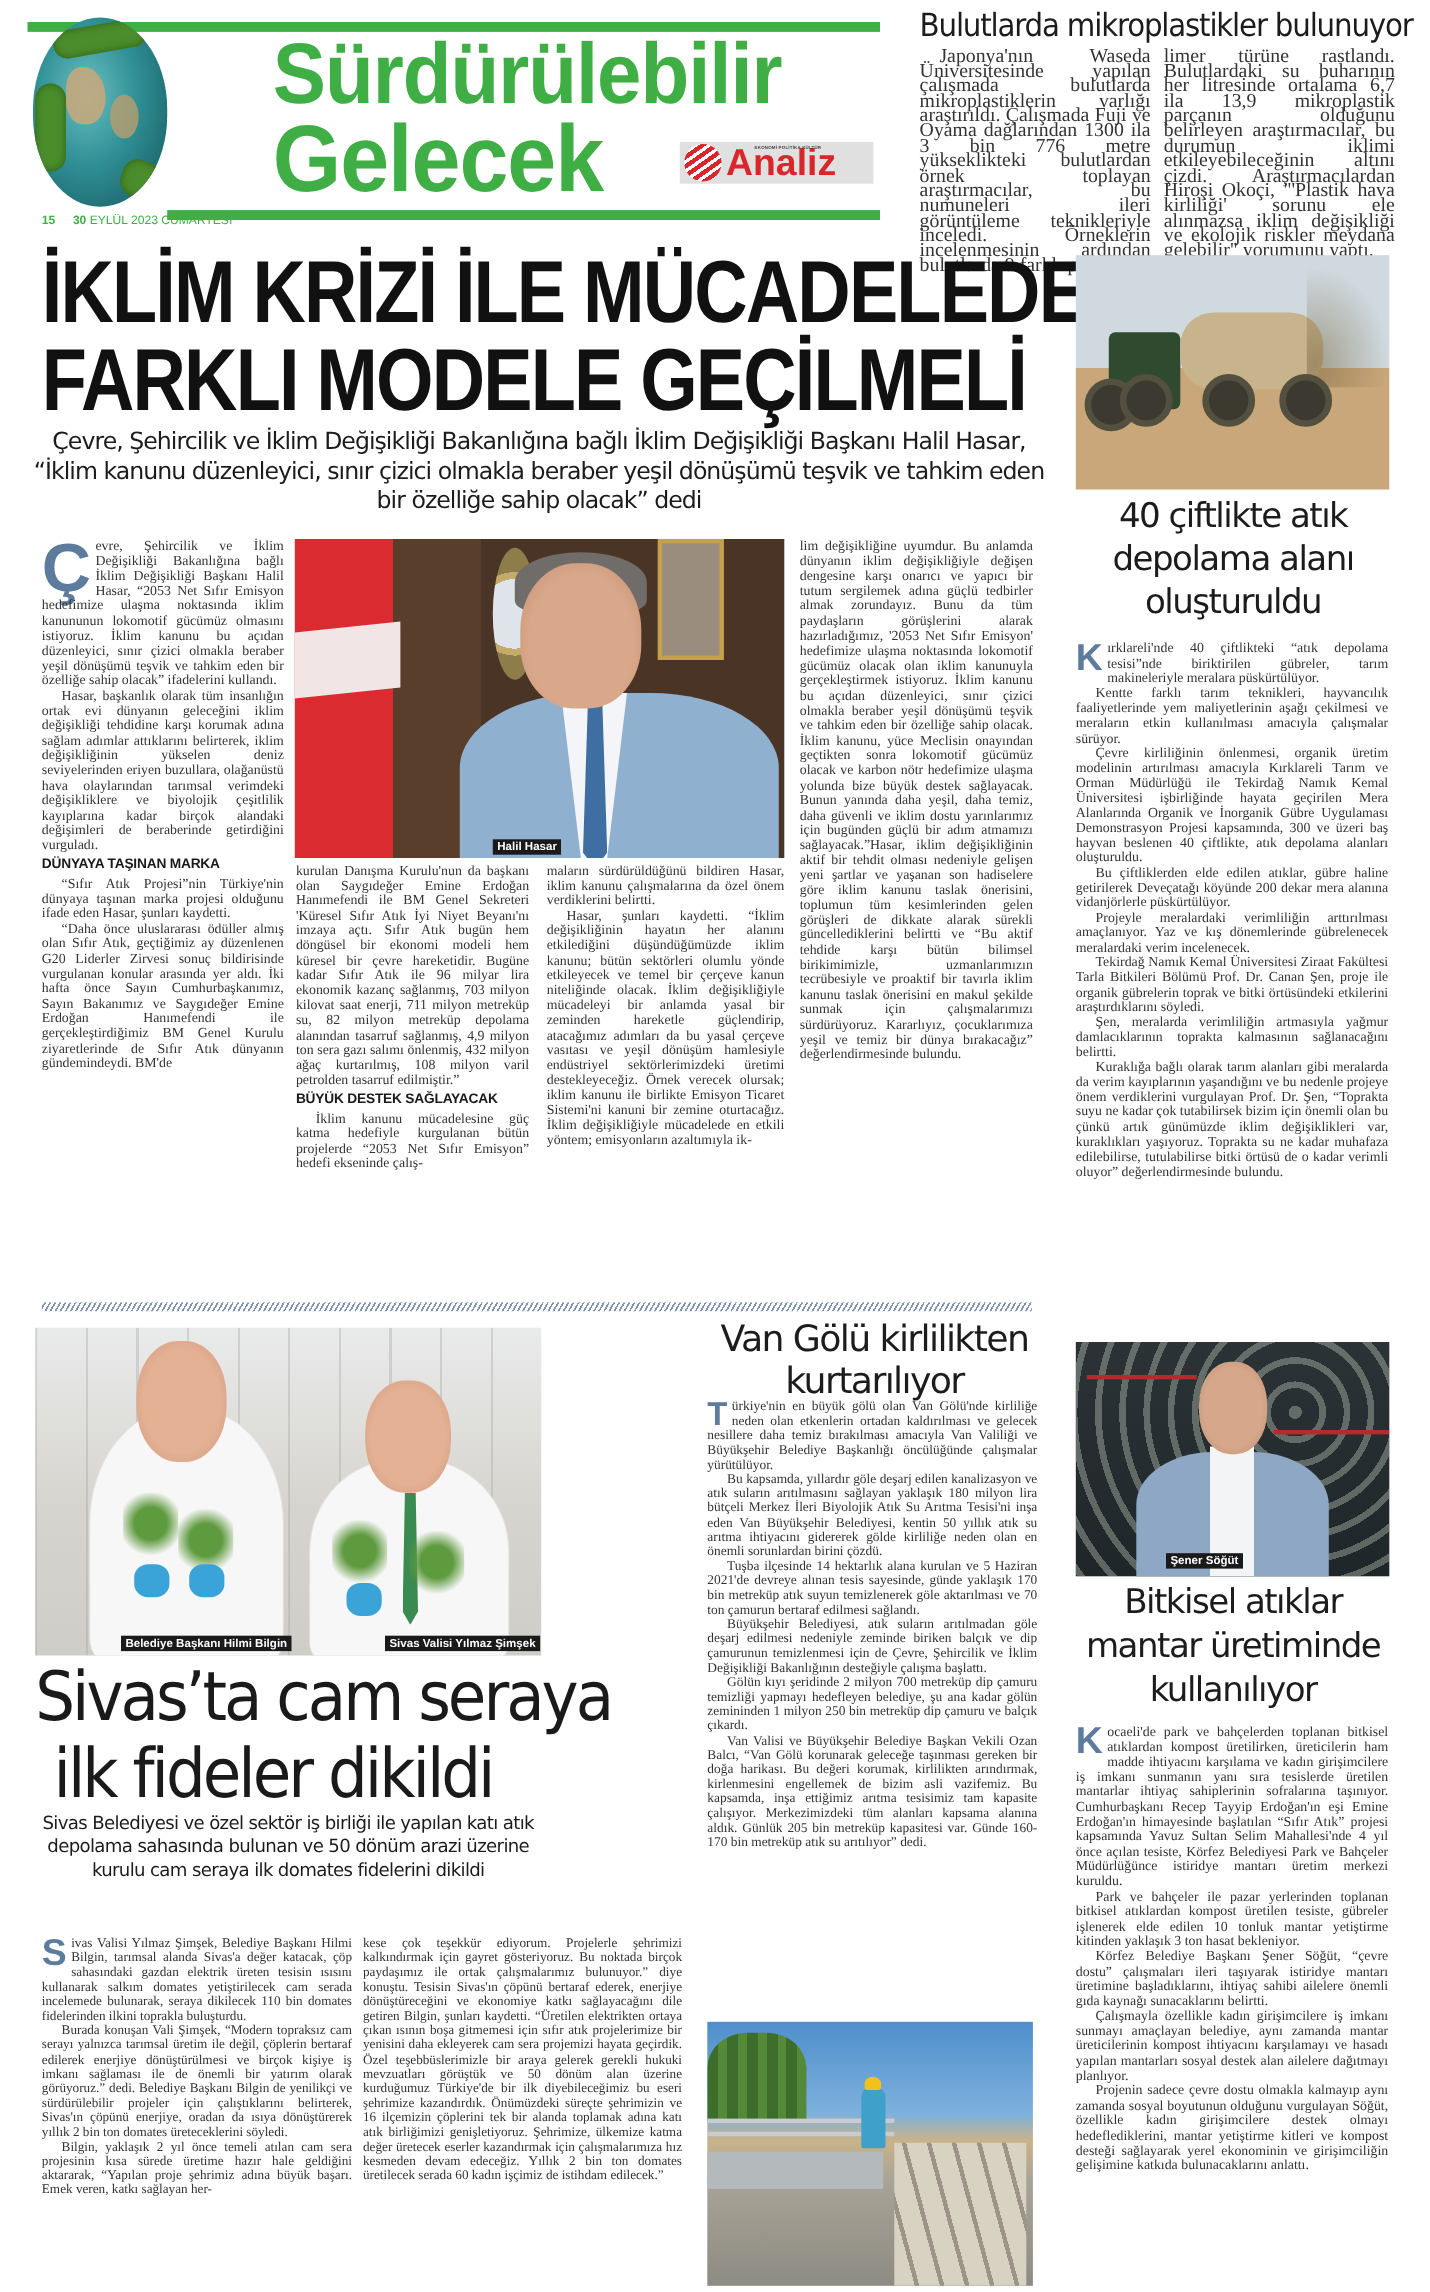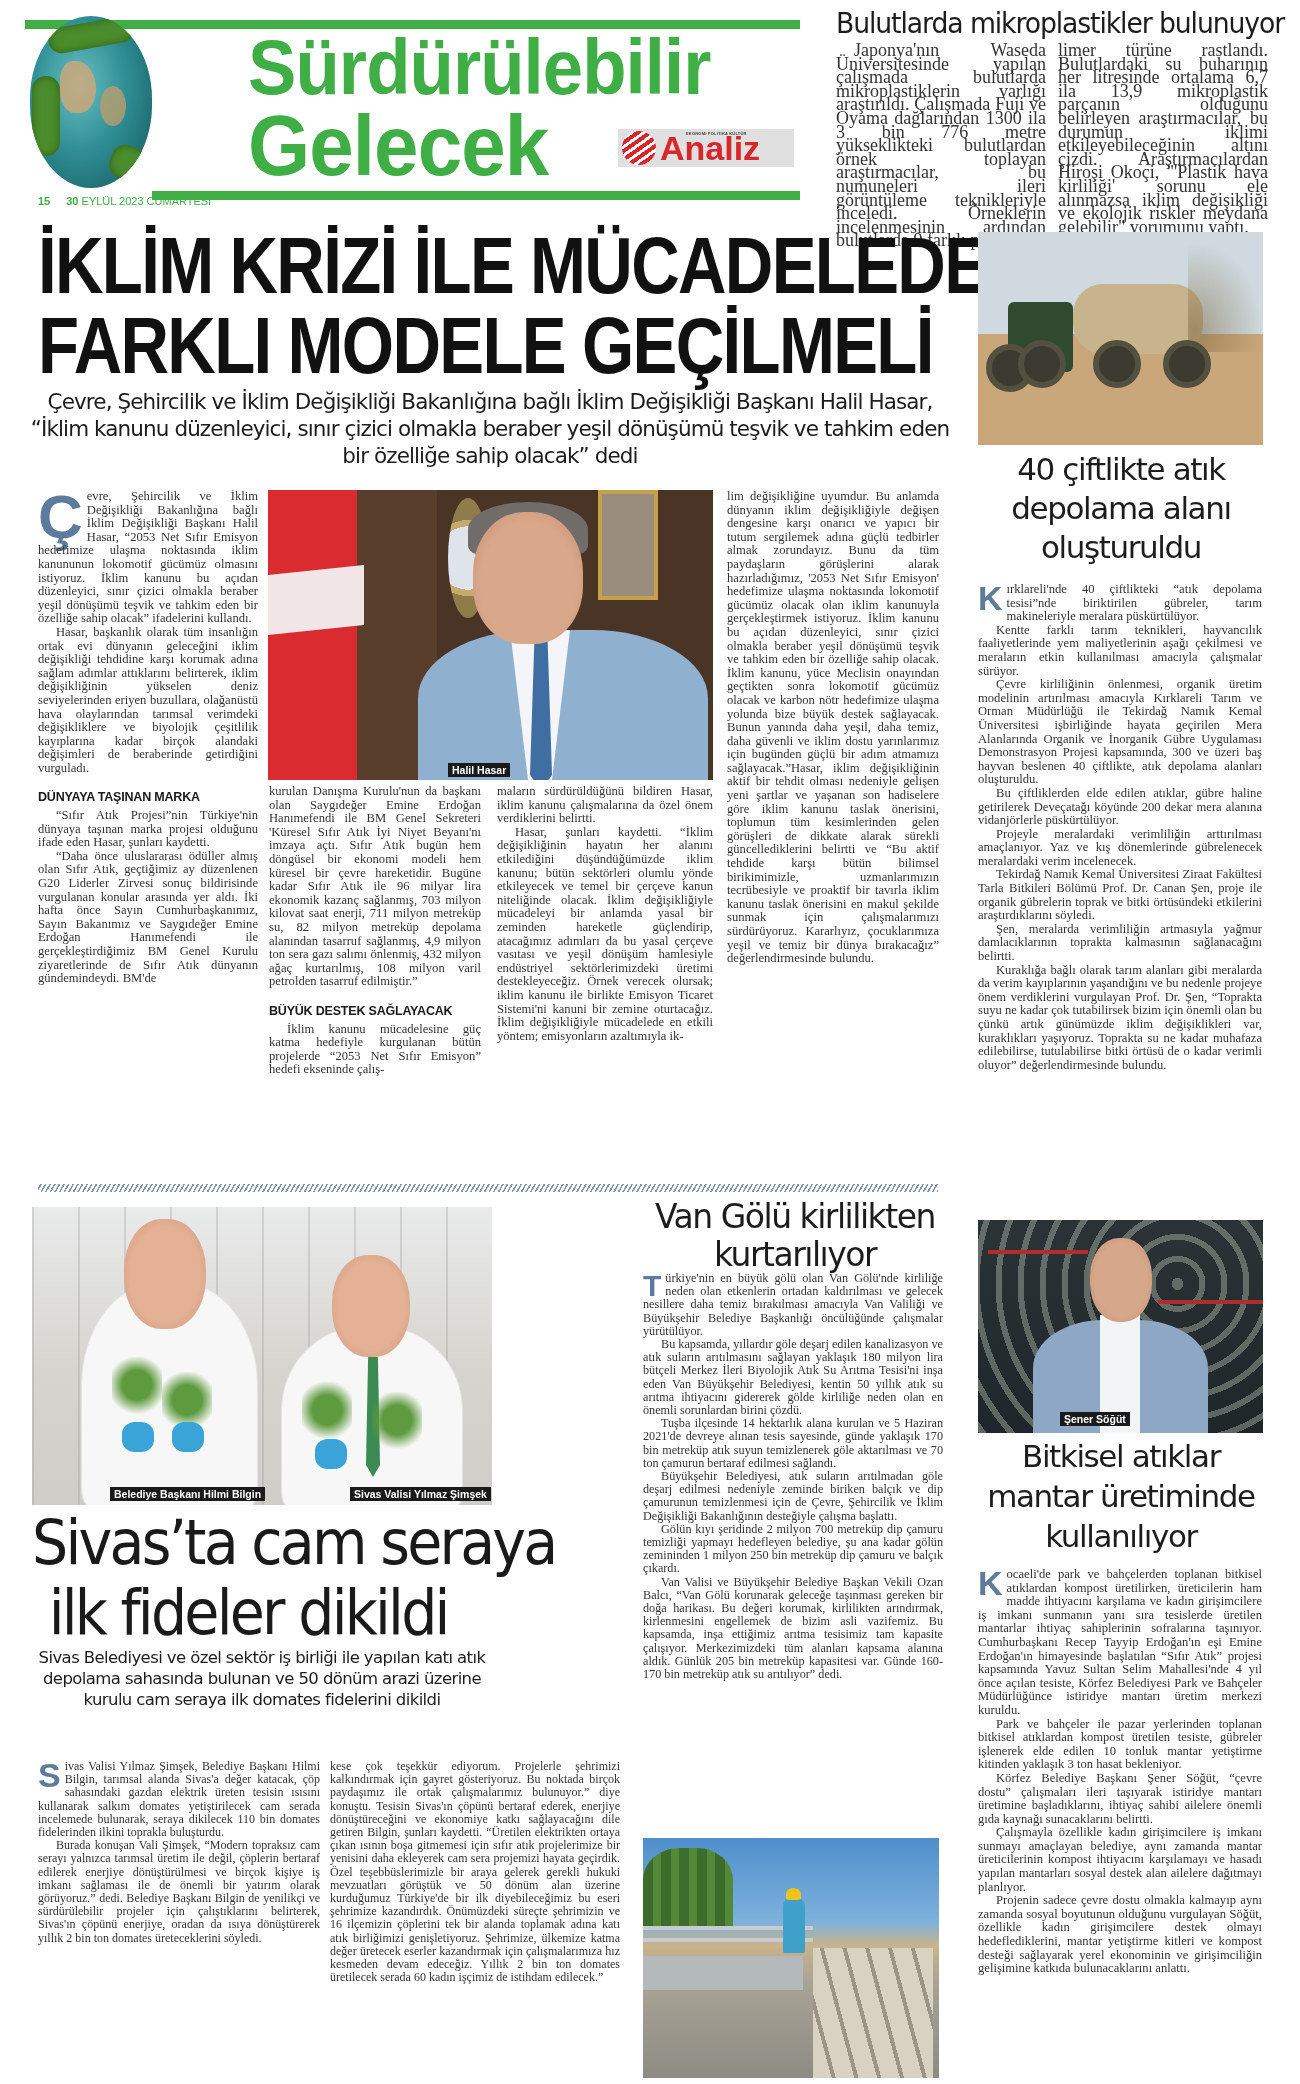--- a/index.html
+++ b/index.html
@@ -36,21 +36,21 @@
   .analiz-tag { position: absolute; left: 68px; top: 2px; font-family: "Liberation Sans", sans-serif; font-size: 4px; font-weight: 700; color: #444; letter-spacing: .2px; }
   .date-bar { position: absolute; left: 38px; top: 195px; font-family: "Liberation Sans", sans-serif; font-weight: 700; font-size: 11px; color: #3fae45; display: flex; gap: 16px; }
   .date-bar .date { font-weight: 400; }
   .date-bar .date b { font-weight: 700; }
 
   
   .body-text { font-size: 12.6px; line-height: 13.6px; text-align: justify; hyphens: auto; color: #333; }
   .body-text p { text-indent: 18px; }
   .body-text p.first { text-indent: 0; }
   .dropcap { float: left; font-family: "Liberation Sans", sans-serif; font-weight: 900; color: #5d7b9c; line-height: .8; margin: 2px 4px 0 0; }
-  .subhead { font-family: "Liberation Sans", sans-serif; font-weight: 700; font-size: 12.5px; color: #1a1a1a; margin: 16px 0 4px; letter-spacing: -.2px; }
+  .subhead { font-family: "Liberation Sans", sans-serif; font-weight: 700; font-size: 12.5px; color: #1a1a1a; margin: 4px 0 4px; letter-spacing: -.2px; }
 
   
   .micro-title { position: absolute; left: 836px; top: 6px; width: 460px; font-size: 29px; font-family: "DejaVu Sans", sans-serif; color: #1c1c1c; letter-spacing: -1.2px; white-space: nowrap; transform: scaleX(0.92); transform-origin: left top; }
   .micro-col { position: absolute; top: 44px; width: 210px; font-size: 18px; line-height: 13.6px; }
 
   
   .main-hl { position: absolute; left: 38px; width: 900px; font-family: "Liberation Sans", sans-serif; font-weight: 900; color: #111; line-height: 1; letter-spacing: -2px; transform: scaleX(0.84); transform-origin: left top; white-space: nowrap; }
   .main-hl1 { top: 226px; font-size: 80px; }
   .main-hl2 { top: 306px; font-size: 80px; }
   .main-deck { position: absolute; left: 30px; top: 388px; width: 920px; text-align: center; font-family: "DejaVu Sans", sans-serif; font-size: 21.5px; line-height: 27px; color: #1c1c1c; letter-spacing: -.9px; }
@@ -227,20 +227,21 @@
   <div class="caption" style="left:318px; top:280px;">Sivas Valisi Yılmaz Şimşek</div>
 </div>
 <div class="sivas-hl">
   <div>Sivas’ta cam seraya</div>
   <div>ilk fideler dikildi</div>
 </div>
 <div class="sivas-deck">Sivas Belediyesi ve özel sektör iş birliği ile yapılan katı atık depolama sahasında bulunan ve 50 dönüm arazi üzerine kurulu cam seraya ilk domates fidelerini dikildi</div>
 <div class="sivas-col body-text" style="left:38px; width:282px; font-size:12px; line-height:13.2px;">
   <p class="first"><span class="dropcap" style="font-size:34px;">S</span><span>ivas Valisi Yılmaz Şimşek, Belediye Başkanı Hilmi Bilgin, tarımsal alanda Sivas'a değer katacak, çöp sahasındaki gazdan elektrik üreten tesisin ısısını kullanarak salkım domates yetiştirilecek cam serada incelemede bulunarak, seraya dikilecek 110 bin domates fidelerinden ilkini toprakla buluşturdu.</span></p>
   <p>Burada konuşan Vali Şimşek, “Modern topraksız cam serayı yalnızca tarımsal üretim ile değil, çöplerin bertaraf edilerek enerjiye dönüştürülmesi ve birçok kişiye iş imkanı sağlaması ile de önemli bir yatırım olarak görüyoruz.” dedi. Belediye Başkanı Bilgin de yenilikçi ve sürdürülebilir projeler için çalıştıklarını belirterek, Sivas'ın çöpünü enerjiye, oradan da ısıya dönüştürerek yıllık 2 bin ton domates üreteceklerini söyledi.</p>
+  <p>Bilgin, yaklaşık 2 yıl önce temeli atılan cam sera projesinin kısa sürede üretime hazır hale geldiğini aktararak, “Yapılan proje şehrimiz adına büyük başarı. Emek veren, katkı sağlayan her-</p>
 </div>
 <div class="sivas-col body-text" style="left:330px; width:290px; font-size:12px; line-height:13.2px;">
   <p class="first">kese çok teşekkür ediyorum. Projelerle şehrimizi kalkındırmak için gayret gösteriyoruz. Bu noktada birçok paydaşımız ile ortak çalışmalarımız bulunuyor.” diye konuştu. Tesisin Sivas'ın çöpünü bertaraf ederek, enerjiye dönüştüreceğini ve ekonomiye katkı sağlayacağını dile getiren Bilgin, şunları kaydetti. “Üretilen elektrikten ortaya çıkan ısının boşa gitmemesi için sıfır atık projelerimize bir yenisini daha ekleyerek cam sera projemizi hayata geçirdik. Özel teşebbüslerimizle bir araya gelerek gerekli hukuki mevzuatları görüştük ve 50 dönüm alan üzerine kurduğumuz Türkiye'de bir ilk diyebileceğimiz bu eseri şehrimize kazandırdık. Önümüzdeki süreçte şehrimizin ve 16 ilçemizin çöplerini tek bir alanda toplamak adına katı atık birliğimizi genişletiyoruz. Şehrimize, ülkemize katma değer üretecek eserler kazandırmak için çalışmalarımıza hız kesmeden devam edeceğiz. Yıllık 2 bin ton domates üretilecek serada 60 kadın işçimiz de istihdam edilecek.”</p>
 </div>
 
 <div class="van-hl">Van Gölü kirlilikten kurtarılıyor</div>
 <div class="van-text body-text">
   <p class="first"><span class="dropcap" style="font-size:30px;">T</span><span>ürkiye'nin en büyük gölü olan Van Gölü'nde kirliliğe neden olan etkenlerin ortadan kaldırılması ve gelecek nesillere daha temiz bırakılması amacıyla Van Valiliği ve Büyükşehir Belediye Başkanlığı öncülüğünde çalışmalar yürütülüyor.</span></p>
   <p>Bu kapsamda, yıllardır göle deşarj edilen kanalizasyon ve atık suların arıtılmasını sağlayan yaklaşık 180 milyon lira bütçeli Merkez İleri Biyolojik Atık Su Arıtma Tesisi'ni inşa eden Van Büyükşehir Belediyesi, kentin 50 yıllık atık su arıtma ihtiyacını gidererek gölde kirliliğe neden olan en önemli sorunlardan birini çözdü.</p>
   <p>Tuşba ilçesinde 14 hektarlık alana kurulan ve 5 Haziran 2021'de devreye alınan tesis sayesinde, günde yaklaşık 170 bin metreküp atık suyun temizlenerek göle aktarılması ve 70 ton çamurun bertaraf edilmesi sağlandı.</p>

